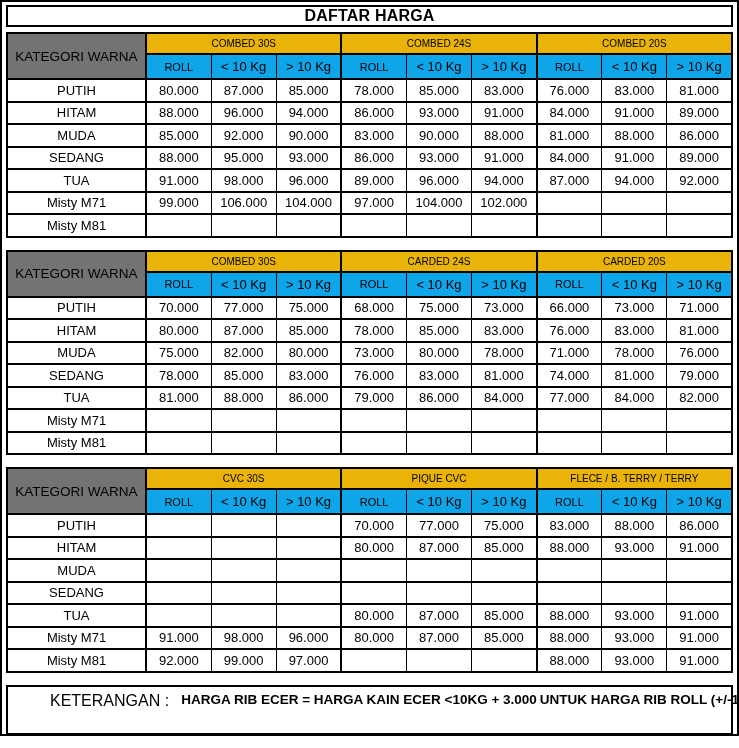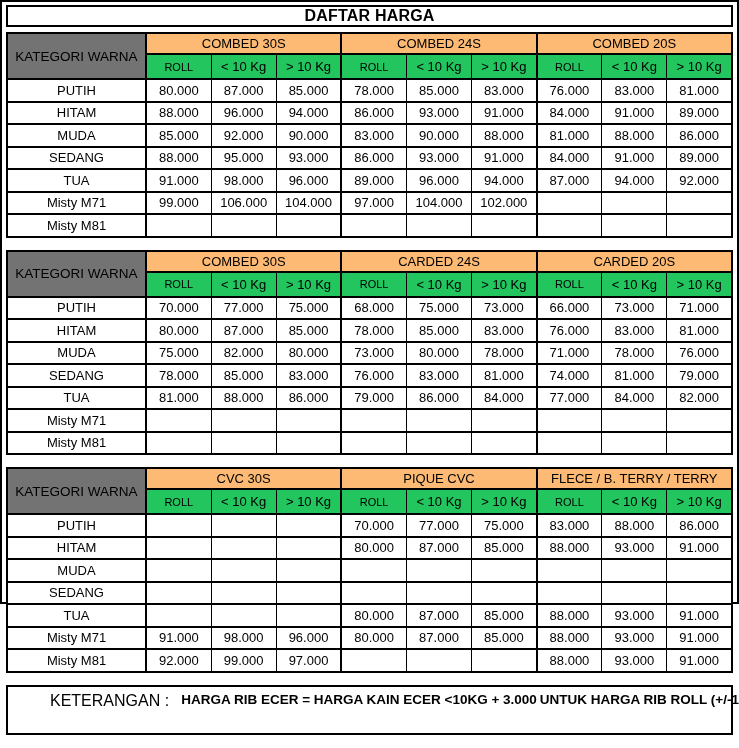--- a/index.html
+++ b/index.html
@@ -1,26 +1,26 @@
 <!DOCTYPE html>
 <html><head>
 <meta charset="utf-8">
 <style>
   html,body{margin:0;padding:0;background:#fff;}
   body{width:739px;height:748px;font-family:"Liberation Sans",sans-serif;color:#000;}
-  .page{box-sizing:border-box;width:739px;height:604px;border:2px solid #000;padding:3px 4px;display:flex;flex-direction:column;}
+  .page{box-sizing:border-box;width:739px;height:736px;border:2px solid #000;padding:3px 4px;display:flex;flex-direction:column;}
   .title-box{box-sizing:border-box;border:2px solid #000;height:32px;display:flex;align-items:center;justify-content:center;font-size:16px;font-weight:bold;letter-spacing:.2px;}
   .tbl-wrap{margin-top:5px;}
   .tbl-wrap + .tbl-wrap{margin-top:12px;}
   table{width:100%;border-collapse:collapse;table-layout:fixed;border:2px solid #000;}
   th,td{box-sizing:border-box;border:1px solid #000;border-top-width:2px;border-bottom-width:2px;text-align:center;vertical-align:middle;font-weight:normal;font-size:13px;padding:0 2px;overflow:hidden;white-space:nowrap;}
   col.c-label{width:139px;}
   .cat-head{background:#737373;font-size:13.5px;border-right-width:2px;}
-  .group-head{background:#fdba74;height:21px;border-left-width:2px;font-size:13px;}
-  .sub-row th{height:25px;background:#22c55e;}
+  .group-head{background:#eab308;height:21px;border-left-width:2px;font-size:10px;}
+  .sub-row th{height:25px;background:#0ea5e9;}
   .sub-roll{font-size:11px;}
   .group-start{border-left-width:2px;}
   .label-col{border-right-width:2px;margin-left:40px;}
   tbody td{height:22.5px;background:#fff;}
   .notes-box{box-sizing:border-box;margin-top:12px;border:2px solid #000;padding:4px 0 5px 0;display:flex;align-items:flex-start;min-height:50px;}
   .notes-label{font-weight:400;font-size:16px;margin-left:42px;padding-top:1px;white-space:nowrap;}
   .notes-lines{margin-left:12px;display:flex;flex-direction:row;gap:3px;}
   .note-line{font-weight:600;font-size:13.5px;line-height:18px;white-space:nowrap;}
 </style>
 </head>

